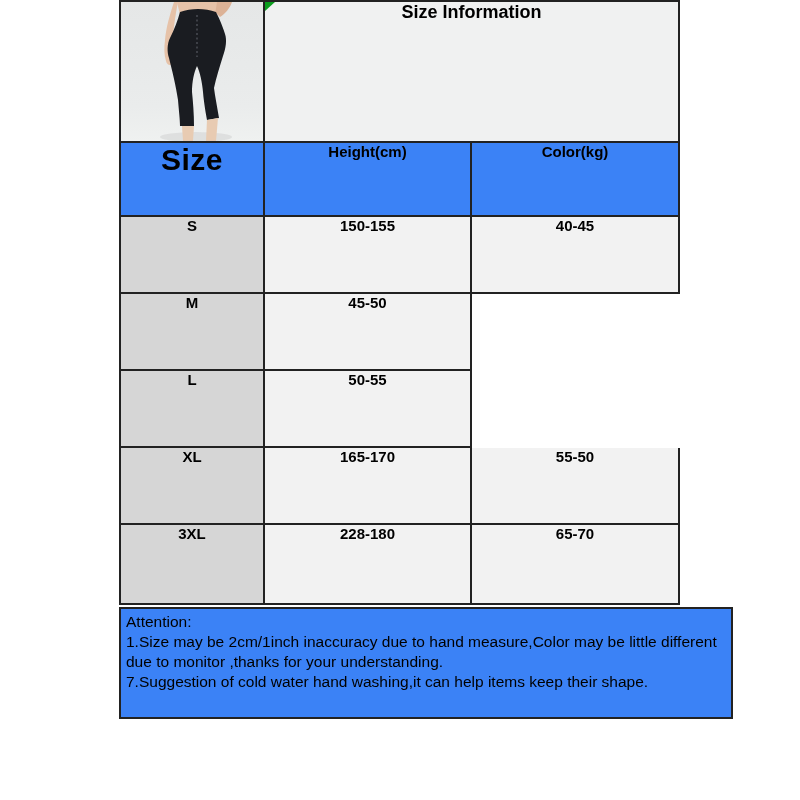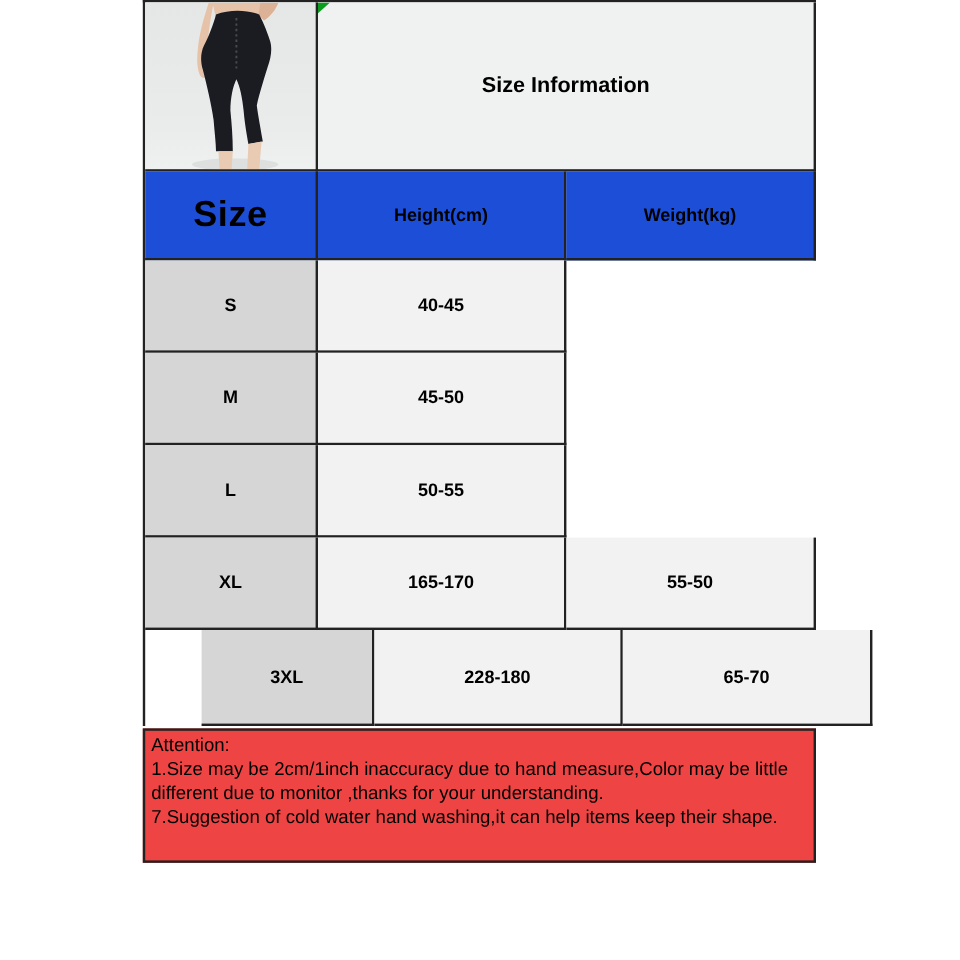--- a/index.html
+++ b/index.html
@@ -7,42 +7,42 @@
               font-family:"Liberation Sans", sans-serif; color:#000; }
 
   .sheet { position:relative; margin-left:119px; width:561px; }
 
   
   .size-table { border-top:2px solid #222; border-left:2px solid #222; width:561px; }
   .row { display:grid; }
   .row-top    { grid-template-columns:144px 415px; height:141px; }
   .row-header { grid-template-columns:144px 207px 208px; height:74px; }
   .row-data   { grid-template-columns:144px 207px 208px; height:77px; }
-  .row-data.last { height:80px;padding-left:47px; }
+  .row-data.last { height:80px; }
 
   .cell { border-right:2px solid #222; border-bottom:2px solid #222;
-          display:flex; align-items:center; justify-content:center;
+          display:flex; align-items:flex-start; justify-content:center;
           overflow:hidden; position:relative; }
 
   .image-cell { background:#e9ebeb; padding:0; }
   .image-cell svg { display:block; width:100%; height:100%; }
 
   .title-cell { background:#f0f1f1; font-weight:bold; font-size:18px; }
 
   .corner-flag { position:absolute; top:0; left:0; width:0; height:0;
                  border-top:9px solid #0a9c1d; border-right:10px solid transparent; }
 
-  .hdr  { background:#1d4ed8; font-weight:bold; font-size:15px; }
+  .hdr  { background:#3b82f6; font-weight:bold; font-size:15px; }
   .hdr.size-hdr { font-size:30px; letter-spacing:0.5px; }
   .size-col { background:#d6d6d6; font-weight:bold; font-size:15px; }
   .val  { background:#f2f2f2; font-weight:bold; font-size:15px; }
 
   
-  .attention { margin-top:2px; width:561px; height:112px; border:2px solid #222;
-               background:#ef4444; padding:3px 6px 0 5px;
+  .attention { margin-top:2px; width:614px; height:112px; border:2px solid #222;
+               background:#3b82f6; padding:3px 6px 0 5px;
                font-size:15.5px; line-height:20px; }
 </style>
 </head>
 <body>
 
 <div class="sheet">
 
   <div class="size-table">
 
     <div class="row row-top">
@@ -74,25 +74,26 @@
       </div>
       <div class="cell title-cell">
         <span class="corner-flag"></span>
         <span>Size Information</span>
       </div>
     </div>
 
     <div class="row row-header">
       <div class="cell hdr size-hdr">Size</div>
       <div class="cell hdr">Height(cm)</div>
-      <div class="cell hdr">Weight(kg)</div>
+      <div class="cell hdr">Color(kg)</div>
     </div>
 
     <div class="row row-data">
       <div class="cell size-col">S</div>
+      <div class="cell val">150-155</div>
       <div class="cell val">40-45</div>
     </div>
     <div class="row row-data">
       <div class="cell size-col">M</div>
       <div class="cell val">45-50</div>
     </div>
     <div class="row row-data">
       <div class="cell size-col">L</div>
       <div class="cell val">50-55</div>
     </div>

